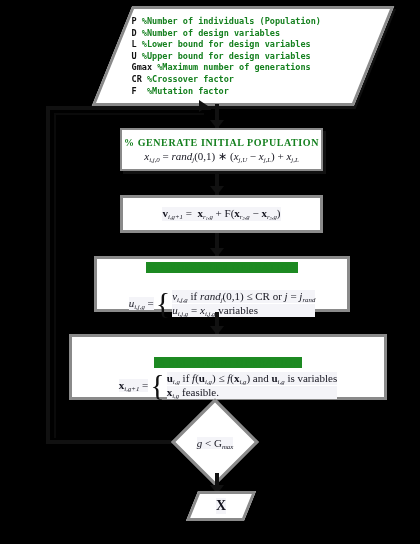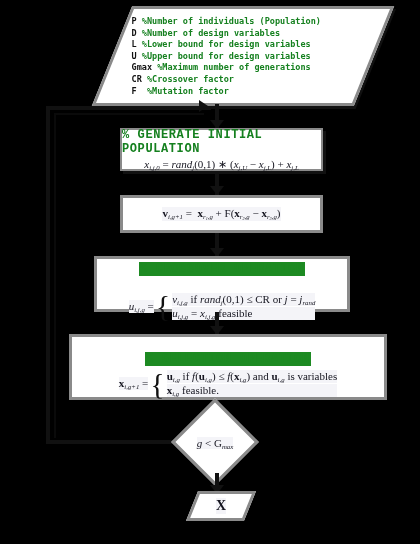--- a/index.html
+++ b/index.html
@@ -22,21 +22,21 @@
 
   .diamond{position:absolute;box-sizing:border-box;background:#fff;
         border:3px solid #8a8a8a;transform:rotate(45deg);}
   .diamond-label{position:absolute;display:flex;align-items:center;
         justify-content:center;color:#111;}
 
   
   .code{font-family:"DejaVu Sans Mono",monospace;font-size:8.5px;
         font-weight:bold;color:#15801f;line-height:11.6px;white-space:pre;}
   .code .id{color:#111;}
-  .hdr{font-family:Liberation Mono, monospace;font-size:12px;
+  .hdr{font-family:Liberation Serif, serif;font-size:10px;
        font-weight:bold;color:#15801f;letter-spacing:.6px;}
   .hdr.sel{background:#1d8a22;color:#1d8a22;padding:0 1px;}
   .math{font-family:"Liberation Serif",serif;font-style:italic;color:#15151f;
         font-size:11px;white-space:nowrap;}
   .math .up{font-style:normal;}
   .math .bf{font-style:normal;font-weight:bold;}
   sub{font-size:.62em;font-style:italic;vertical-align:-.28em;}
 
   
   .vline{position:absolute;background:#111;width:4px;}
@@ -114,32 +114,32 @@
       <div class="cases" style="margin-top:3px;">
         <div class="math sel-hl">
           u<sub>i,j,g</sub> <span class="up">=</span>
         </div>
         <div class="brace">{</div>
         <div class="caselines">
           <div class="math sel-hl">
             v<sub>i,j,g</sub> <span class="up">if</span> rand<sub>j</sub><span class="up">(0,1)</span> <span class="up">≤</span> <span class="up">CR</span> <span class="up">or</span> j <span class="up">=</span> j<sub>rand</sub>
           </div>
           <div class="math sel-hl">
-            u<sub>i,j,g</sub> <span class="up">=</span> x<sub>i,j,g</sub> <span class="up">feasible</span>
+            u<sub>i,j,g</sub> <span class="up">=</span> x<sub>i,j,g</sub> <span class="up">variables</span>
           </div>
         </div>
       </div>
     </div>
   </div>
 
   <div class="vline" style="left:215px;top:312px;height:22px;"></div>
   <div class="arrow-d" style="left:210px;top:326px;"></div>
 
   <div class="node" style="left:69px;top:334px;width:318px;height:66px;box-shadow:none;">
-    <div class="boxpad" style="justify-content:flex-end;padding-top:2px;border-radius:23px;">
+    <div class="boxpad" style="justify-content:flex-start;padding-top:20px;border-radius:23px;">
       <div class="hdr sel">% SELECTION OPERATION</div>
       <div class="cases" style="margin-top:4px;">
         <div class="math sel-hl">
           <span class="bf">x</span><sub>i,g+1</sub> <span class="up">=</span>
         </div>
         <div class="brace">{</div>
         <div class="caselines">
           <div class="math sel-hl">
             <span class="bf">u</span><sub>i,g</sub> <span class="up">if</span> f<span class="up">(</span><span class="bf">u</span><sub>i,g</sub><span class="up">)</span> <span class="up">≤</span> f<span class="up">(</span><span class="bf">x</span><sub>i,g</sub><span class="up">)</span> <span class="up">and</span> <span class="bf">u</span><sub>i,g</sub> <span class="up">is variables</span>
           </div>

